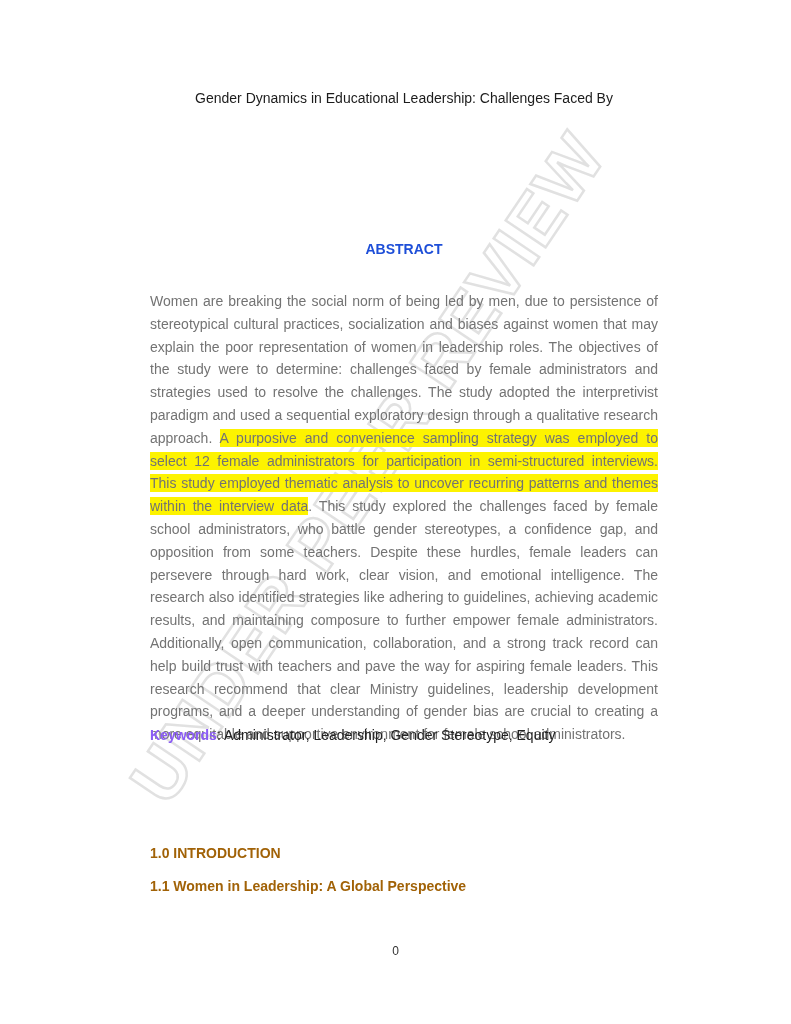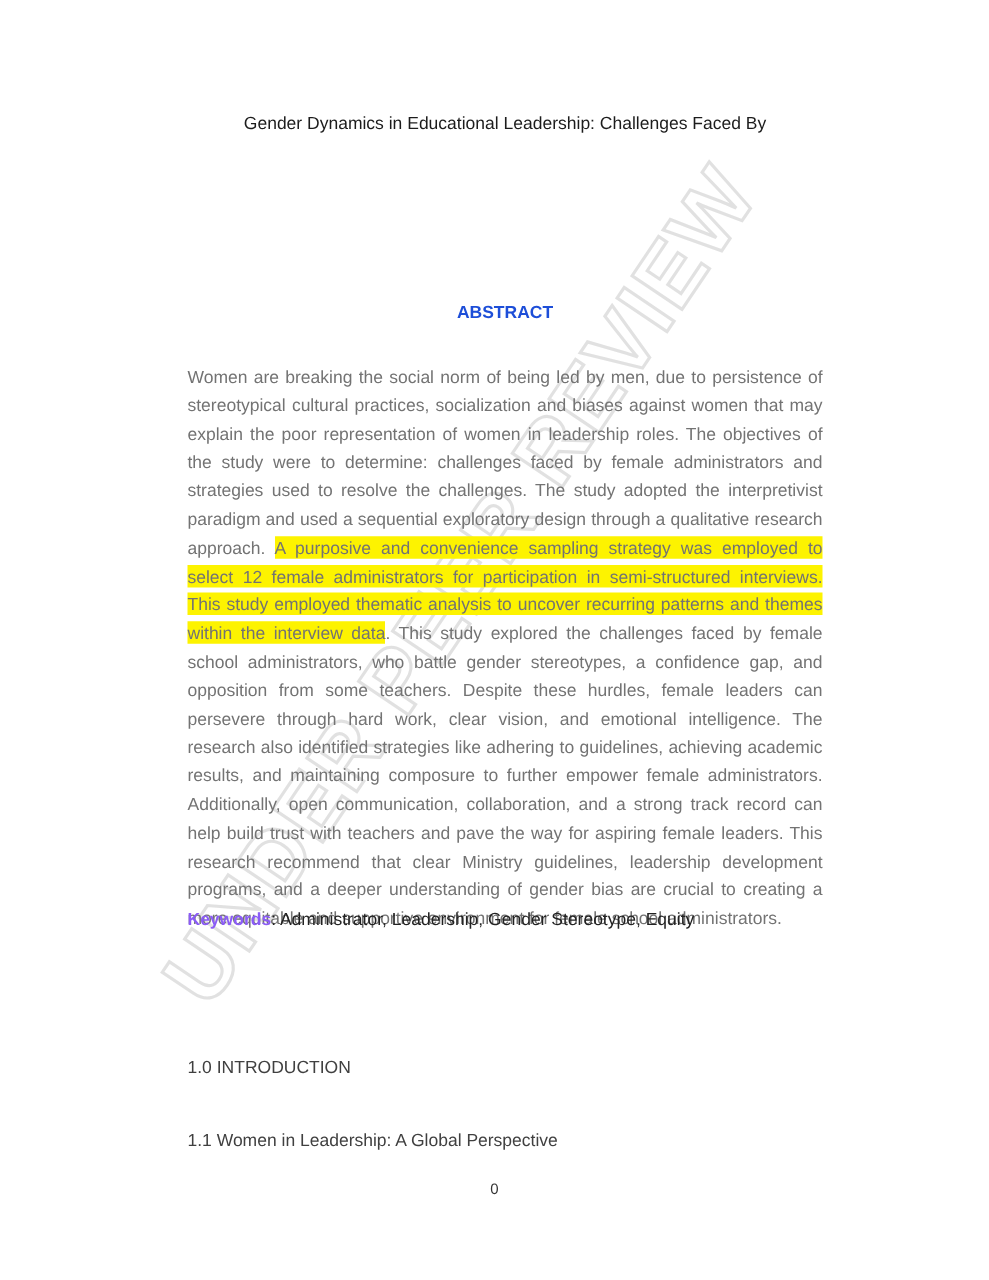--- a/index.html
+++ b/index.html
@@ -25,24 +25,24 @@
   mark{
     background:var(--hl,#ffff00);color:inherit;padding:1px 0;
   }
   .keywords{
     position:absolute;top:727px;left:150px;width:508px;
     font-size:14px;color:#222222;
   }
   .keywords .kw-label{font-weight:bold;color:#8b5cf6;}
   .section-heading{
     position:absolute;left:150px;width:508px;
-    font-weight:normal;font-size:14px;color:#404040;
+    font-weight:bold;font-size:14px;color:#a16207;
   }
   .section-1{top:845px;}
-  .section-2{top:878px;margin-top:26px;}
+  .section-2{top:878px;}
   .page-number{
     position:absolute;top:944px;left:0;width:791px;
     text-align:center;font-size:12px;color:#333333;
   }
   .watermark{
     position:absolute;left:368px;top:468px;
     transform:translate(-50%,-50%) rotate(-56deg);
     font-weight:bold;font-size:70px;letter-spacing:2px;white-space:nowrap;
     color:transparent;-webkit-text-stroke:2.5px var(--wm,#c9c9c9);
     opacity:0.55;z-index:0;pointer-events:none;

